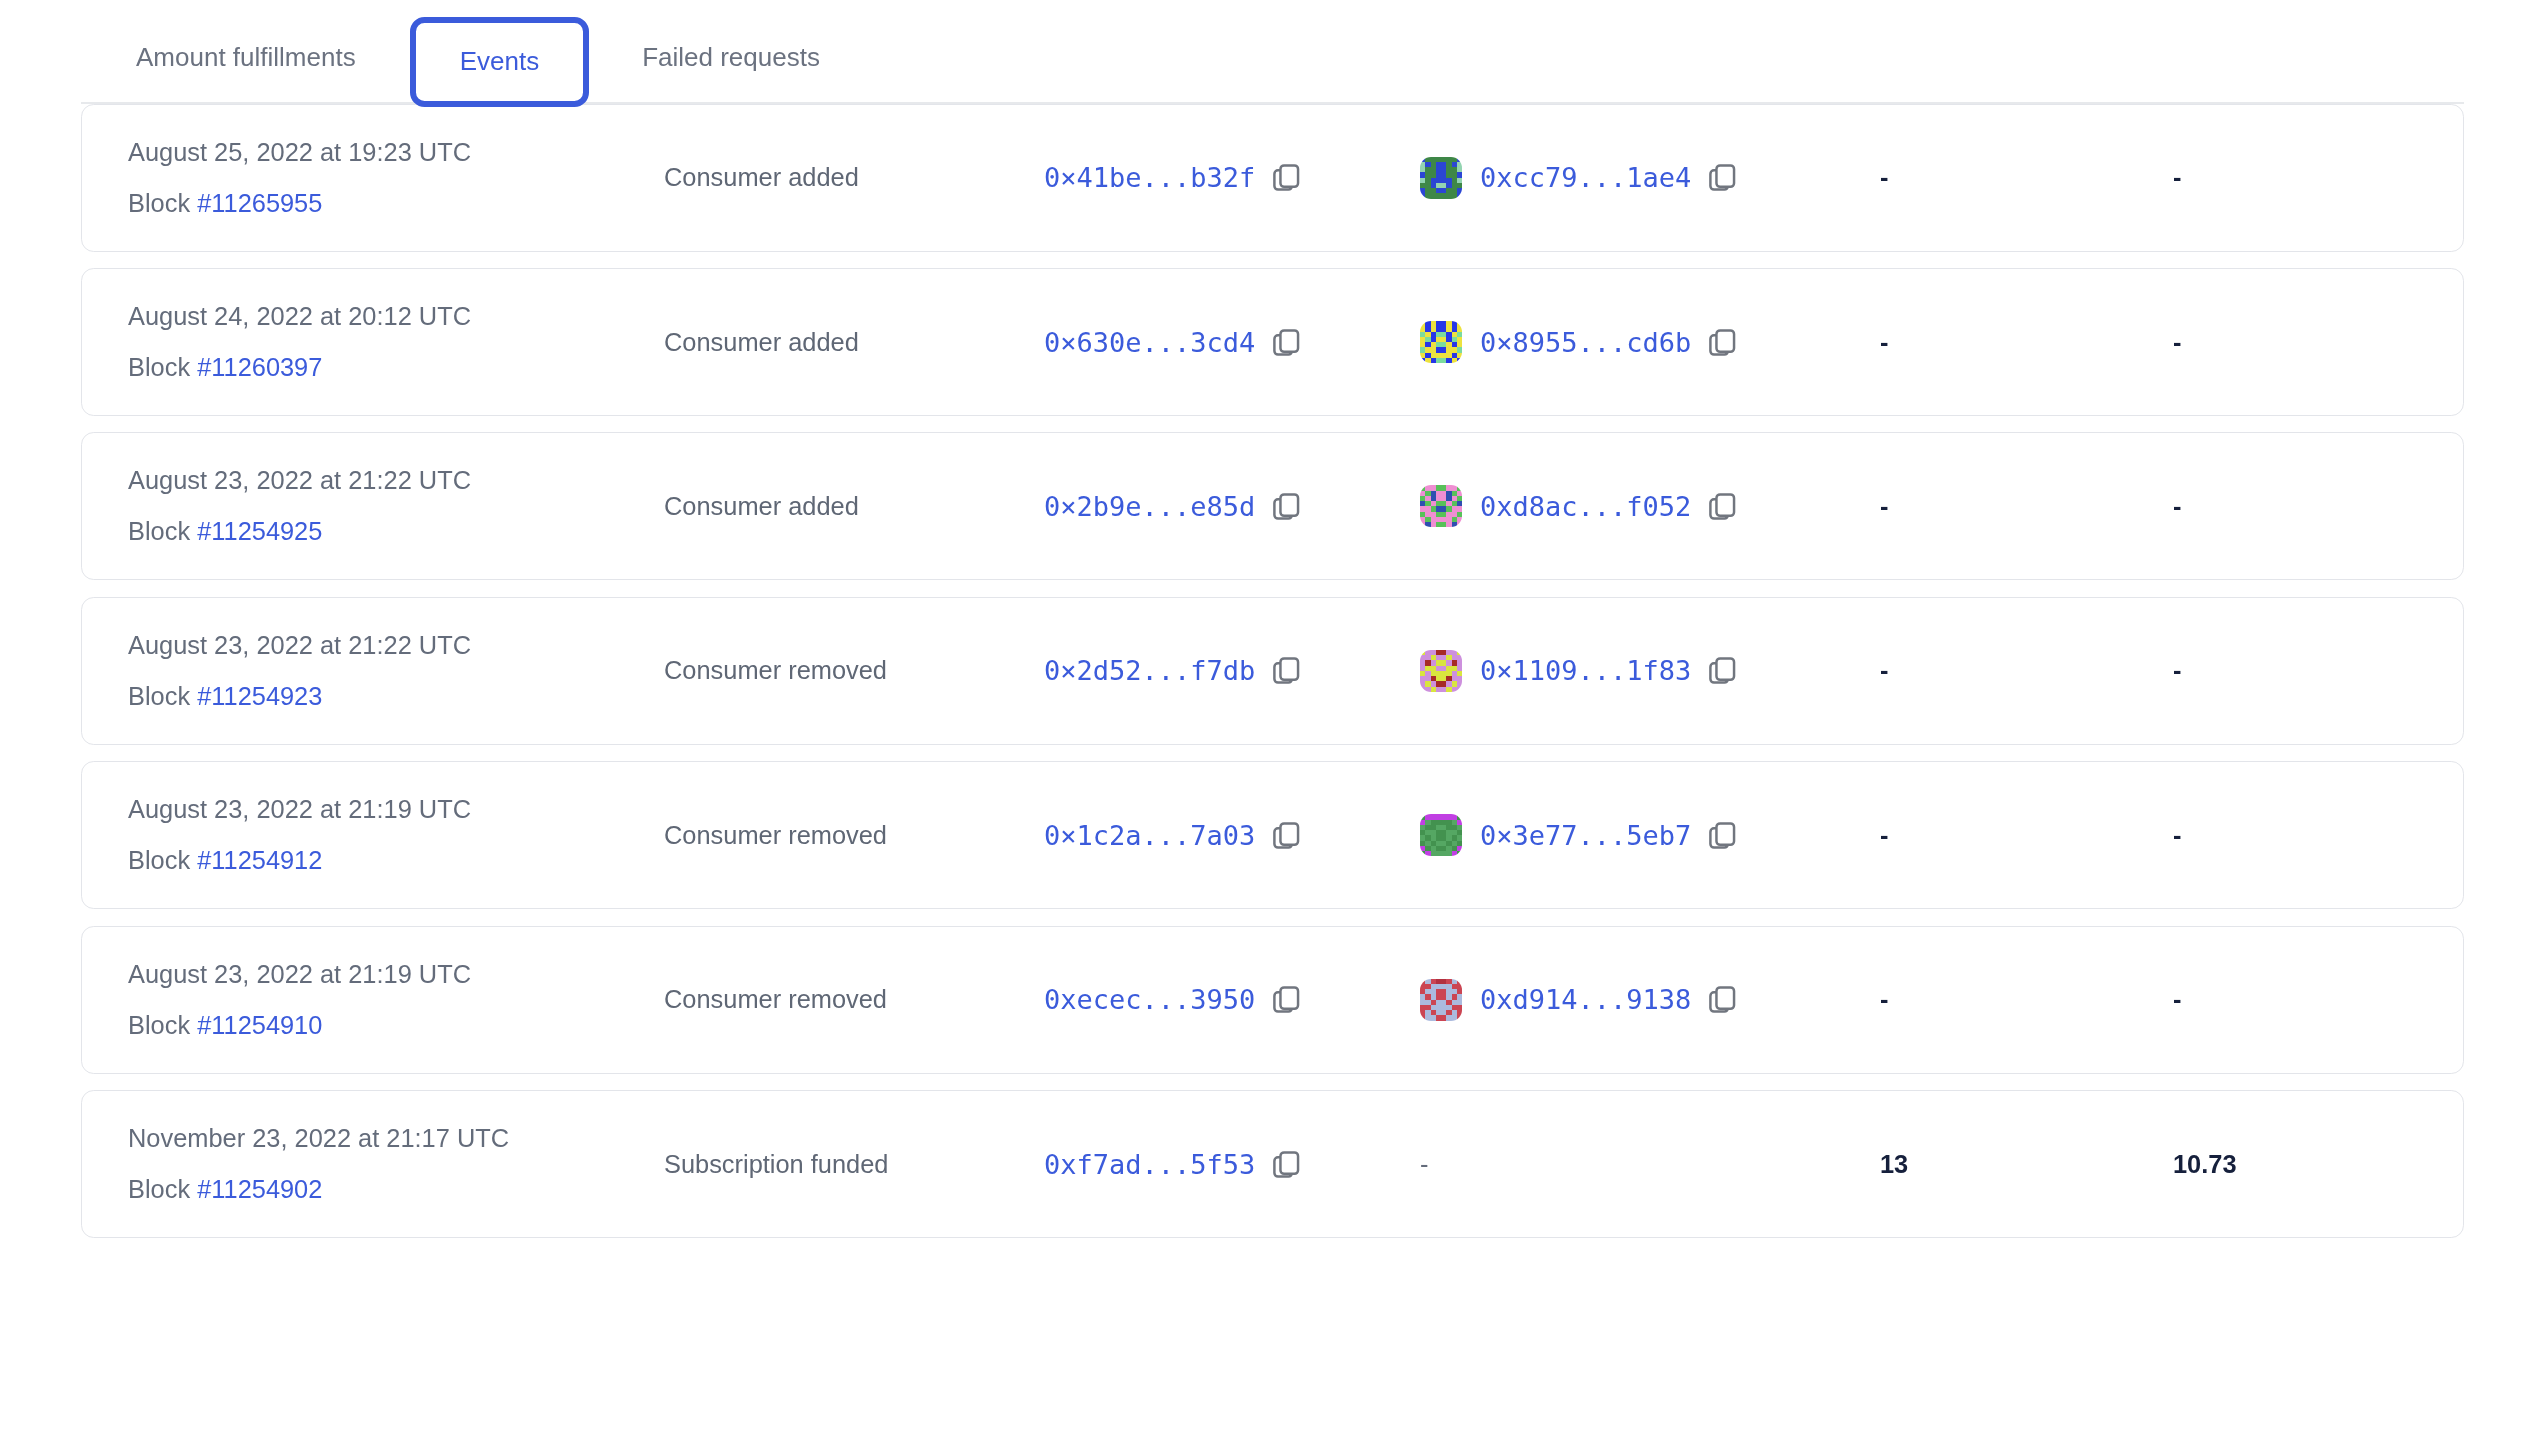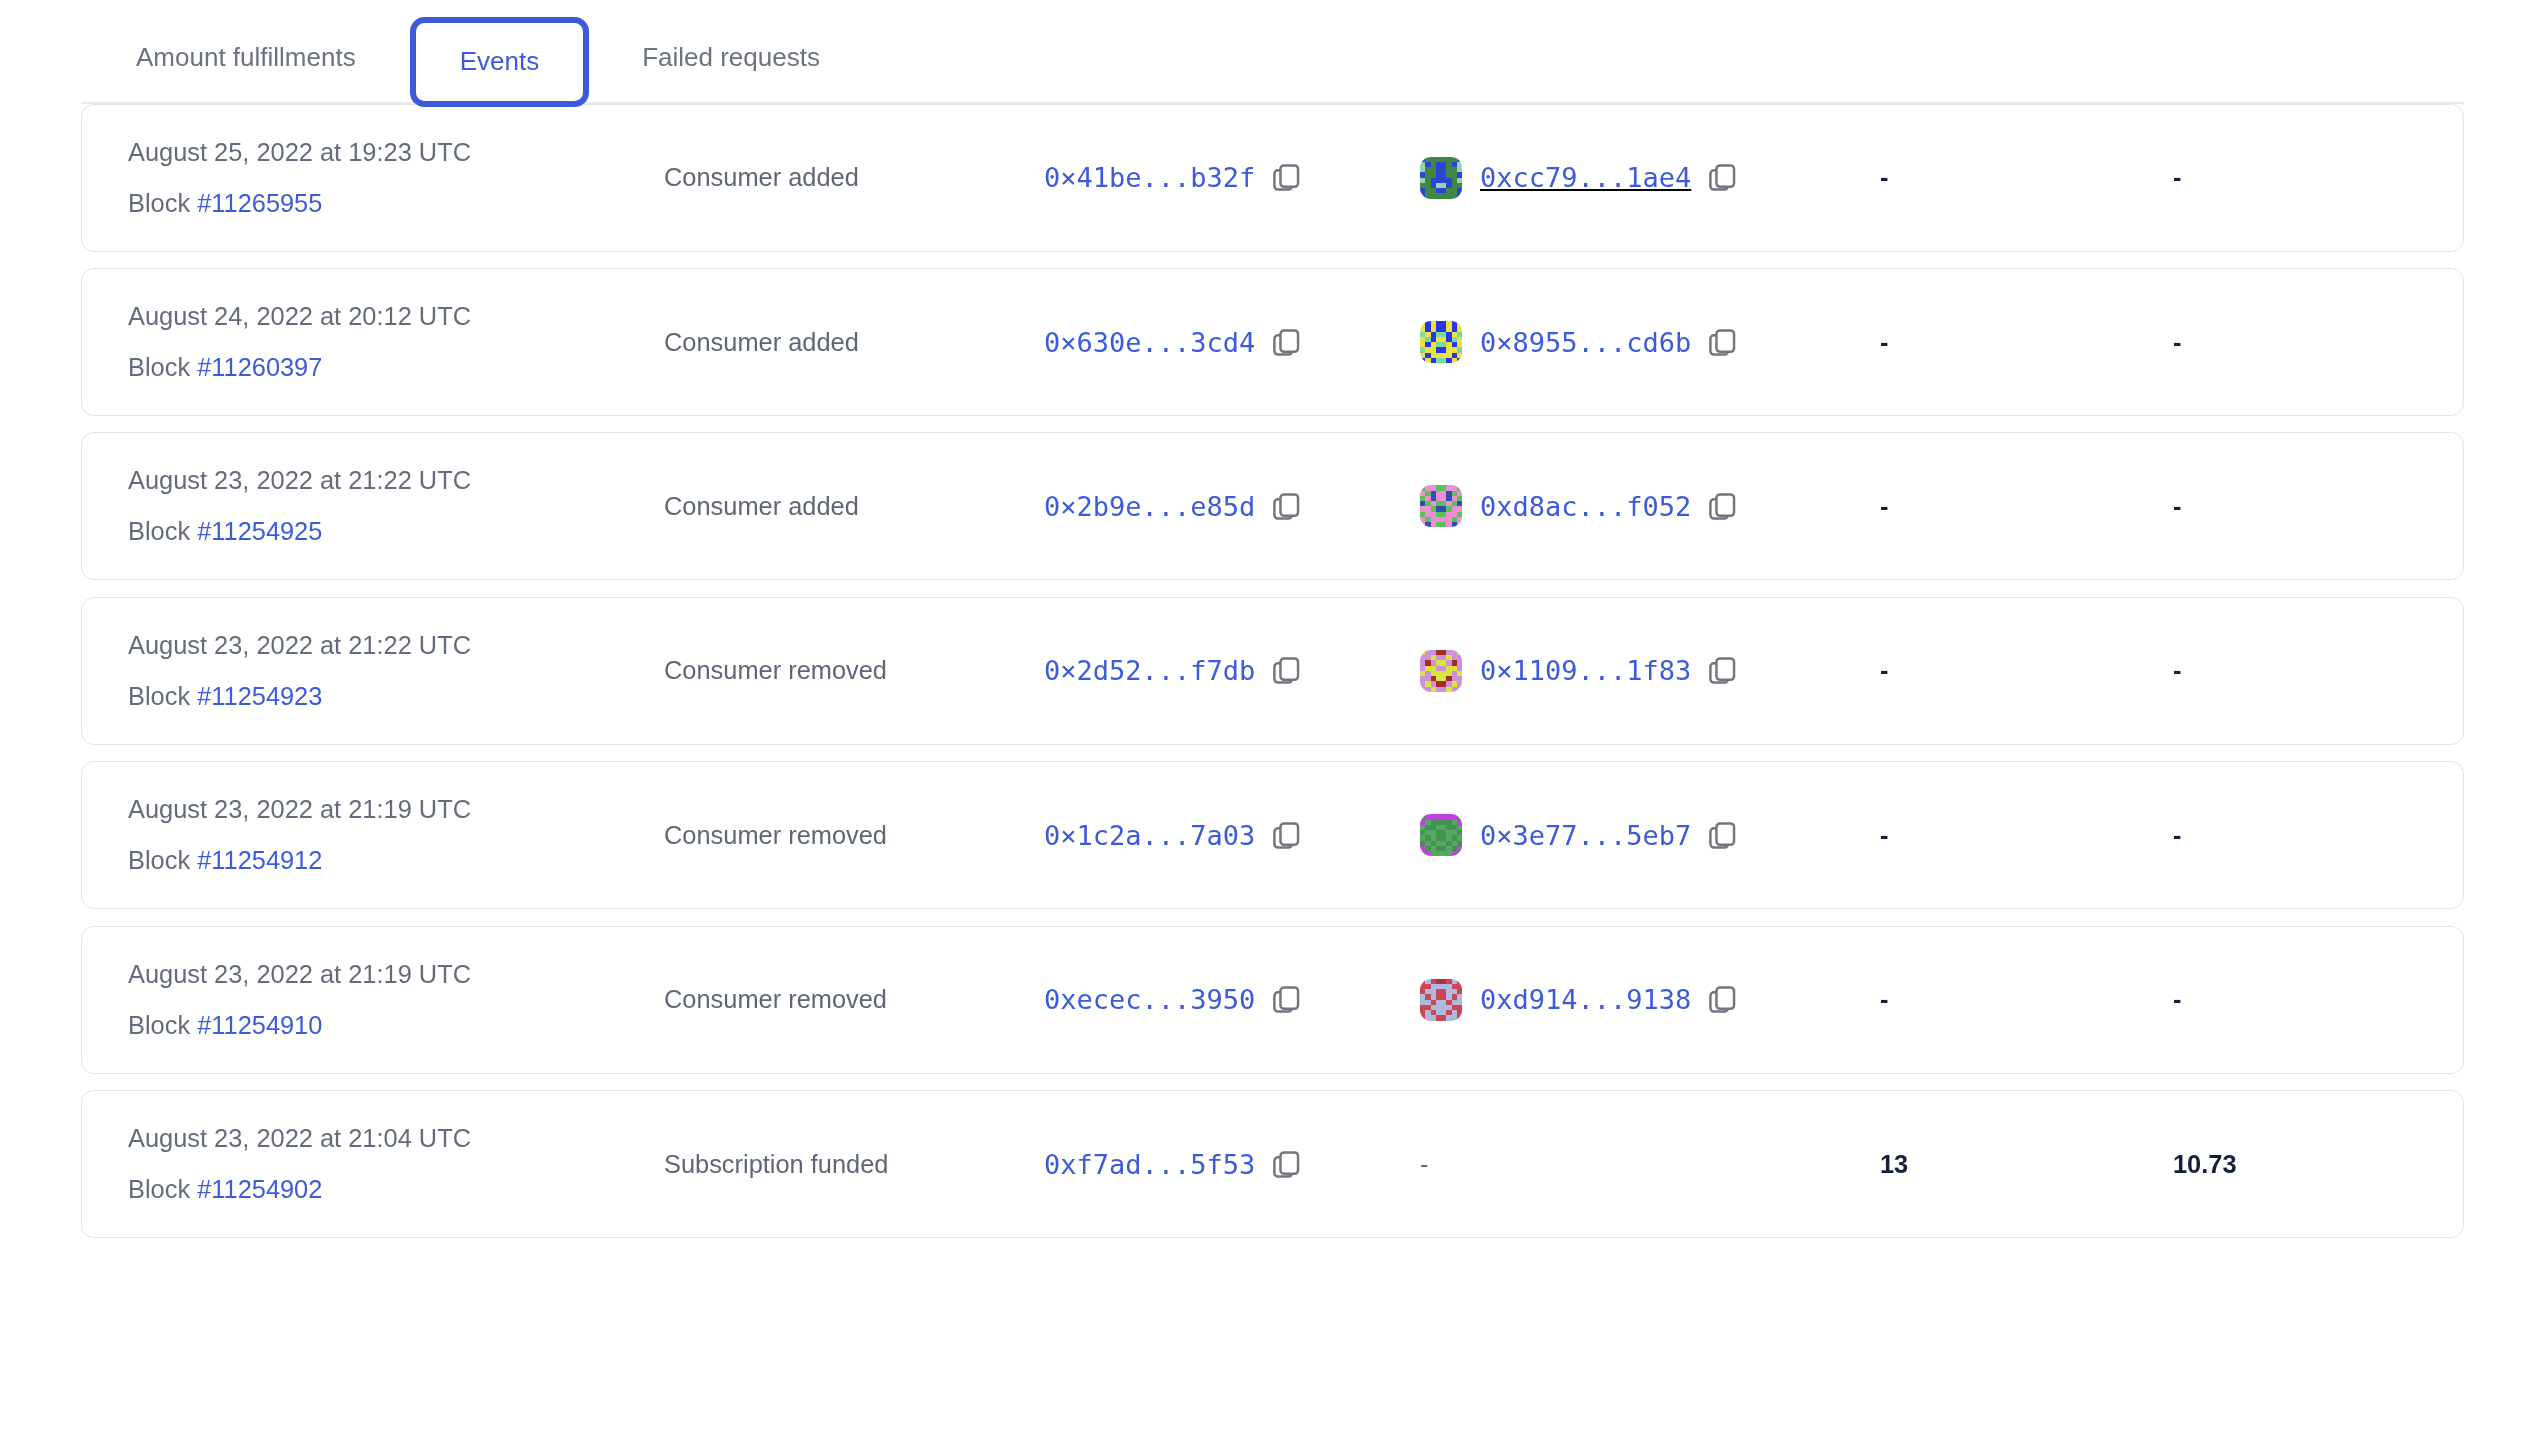--- a/index.html
+++ b/index.html
@@ -74,21 +74,21 @@
     <div class="hash-cell">
       <a class="link mono">0×41be...b32f</a>
       <span class="copy-btn">
         <svg viewBox="0 0 24 24" fill="none" stroke="#71767f" stroke-width="1.8">
           <rect x="3.2" y="6.8" width="12.8" height="14" rx="2.6" fill="#ffffff"></rect>
           <rect x="7.6" y="3.2" width="12.8" height="15.6" rx="2.6" fill="#ffffff"></rect>
         </svg>
       </span>
     </div>
     <div class="consumer-cell">
-      <span style="display:flex;align-items:center;text-decoration:underline;">
+      <span style="display:flex;align-items:center;">
         <span class="avatar">
               <div style="background: rgb(43, 70, 212);"></div>
               <div style="background: rgb(62, 135, 71);"></div>
               <div style="background: rgb(62, 135, 71);"></div>
               <div style="background: rgb(62, 135, 71);"></div>
               <div style="background: rgb(62, 135, 71);"></div>
               <div style="background: rgb(62, 135, 71);"></div>
               <div style="background: rgb(62, 135, 71);"></div>
               <div style="background: rgb(43, 70, 212);"></div>
               <div style="background: rgb(147, 212, 177);"></div>
@@ -651,21 +651,21 @@
           </svg>
         </span>
       </span>
 
     </div>
     <div class="value">-</div>
     <div class="value">-</div>
   </div>
       <div class="card grid">
     <div>
-      <div class="date-line">August 23, 2022 at 21:04 UTC</div>
+      <div class="date-line">November 23, 2022 at 21:17 UTC</div>
       <div class="block-line">
         <span>Block </span>
         <a class="link">#11254902</a>
       </div>
     </div>
     <div class="event-label">Subscription funded</div>
     <div class="hash-cell">
       <a class="link mono">0xf7ad...5f53</a>
       <span class="copy-btn">
         <svg viewBox="0 0 24 24" fill="none" stroke="#71767f" stroke-width="1.8">

